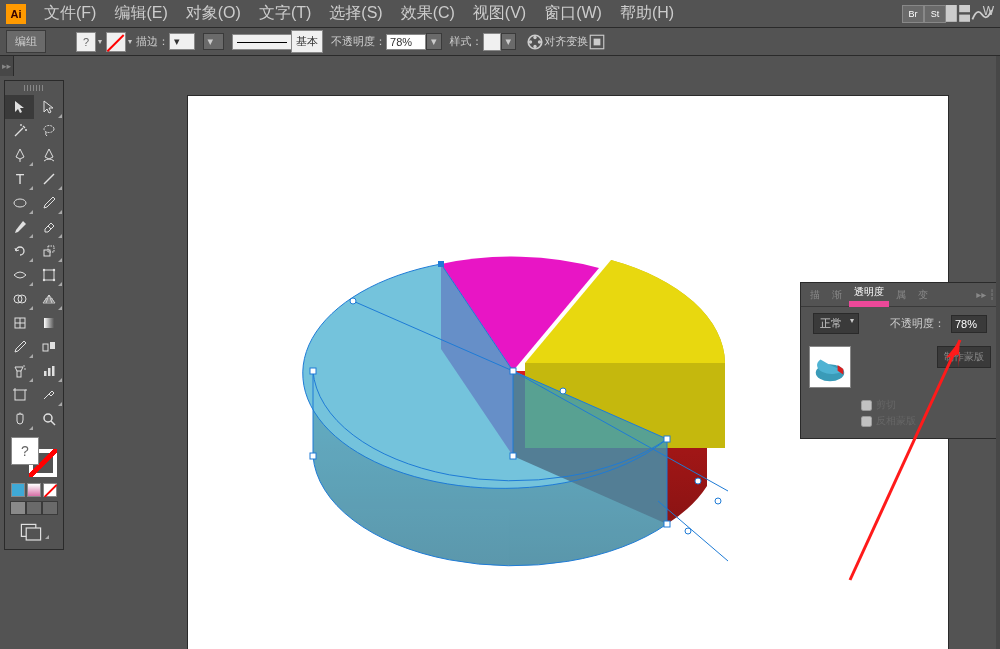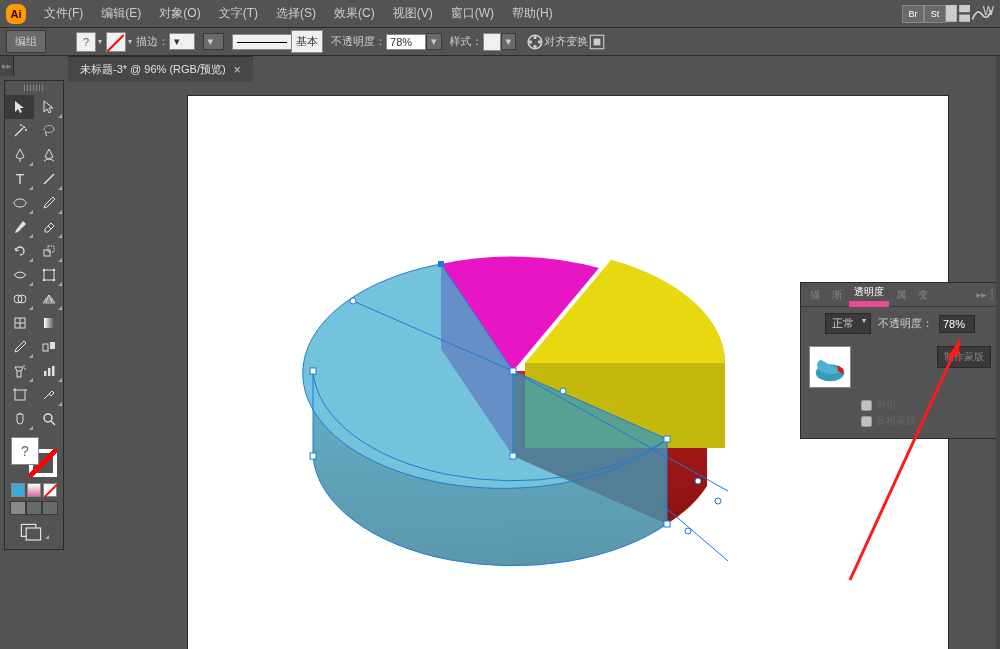--- a/index.html
+++ b/index.html
@@ -1,21 +1,21 @@
 <!DOCTYPE html>
 <html><head>
 <meta charset="utf-8">
 <style>
 * { margin: 0; padding: 0; box-sizing: border-box; font-family: "Microsoft YaHei", Arial, sans-serif; }
 body { background: #535353; width: 1000px; height: 649px; overflow: hidden; position: relative; }
 
 
 .menubar { height: 28px; background: #535353; display: flex; align-items: center; padding: 0 6px; gap: 2px; border-bottom: 1px solid #2a2a2a; }
-.ai-logo { width: 20px; height: 20px; background: #ff9a00; color: #330000; font-weight: bold; font-size: 11px; display: flex; align-items: center; justify-content: center; border-radius: 7px; margin-right: 8px; }
-.menu-item { color: #ccc; font-size: 12px; padding: 4px 8px; cursor: pointer; }
+.ai-logo { width: 20px; height: 20px; background: #ff9a00; color: #330000; font-weight: bold; font-size: 11px; display: flex; align-items: center; justify-content: center; border-radius: 0; margin-right: 8px; }
+.menu-item { color: #ccc; font-size: 16px; padding: 4px 8px; cursor: pointer; }
 .menubar-right { margin-left: auto; display: flex; align-items: center; gap: 0; }
 .app-btn { width: 22px; height: 18px; background: #6a6a6a; color: #fff; font-size: 9px; display: flex; align-items: center; justify-content: center; border: 1px solid #888; cursor: pointer; }
 .layout-icon { width: 24px; height: 18px; display: flex; align-items: center; justify-content: center; color: #ccc; }
 
 
 .controlbar { height: 28px; background: #535353; display: flex; align-items: center; padding: 0 6px; border-bottom: 1px solid #2a2a2a; font-size: 11px; color: #ccc; }
 .cb-btn { padding: 3px 8px; background: #6a6a6a; border: 1px solid #3a3a3a; cursor: pointer; }
 .cb-swatch { width: 20px; height: 20px; background: #f0f0f0; border: 1px solid #888; position: relative; cursor: pointer; }
 .cb-swatch.noline::after { content: ""; position: absolute; width: 130%; height: 2px; background: red; top: 50%; left: -15%; transform: rotate(-45deg); }
 .cb-swatch .dd { position: absolute; right: -10px; top: 0; width: 10px; height: 100%; display: flex; align-items: center; justify-content: center; color: #ccc; font-size: 8px; }
@@ -67,21 +67,21 @@
 
 .pie-container { position: absolute; left: 90px; top: 95px; width: 470px; height: 470px; }
 .pie-svg { width: 100%; height: 100%; overflow: visible; }
 
 
 .trans-panel { position: absolute; right: 0; top: 282px; width: 200px; background: #535353; border: 1px solid #2a2a2a; font-size: 11px; color: #ccc; }
 .tp-tabs { height: 24px; display: flex; align-items: center; padding: 0 4px; border-bottom: 1px solid #3a3a3a; gap: 2px; }
 .tp-tab { padding: 2px 5px; font-size: 10px; color: #888; cursor: pointer; white-space: nowrap; }
 .tp-tab.active { color: #fff; border-bottom: 6px solid #ec4899; }
 .tp-menu { margin-left: auto; font-size: 10px; color: #888; cursor: pointer; }
-.tp-row { display: flex; align-items: center; padding: 6px 24px; gap: 6px; }
+.tp-row { display: flex; align-items: center; padding: 6px 12px; gap: 6px; }
 .tp-blend { background: #3a3a3a; border: 1px solid #2a2a2a; color: #ccc; padding: 2px 16px 2px 6px; font-size: 11px; cursor: pointer; position: relative; }
 .tp-blend::after { content: "▾"; position: absolute; right: 4px; font-size: 8px; }
 .tp-op-field { width: 36px; background: #3a3a3a; border: 1px solid #2a2a2a; color: #fff; padding: 2px 3px; font-size: 11px; }
 .tp-thumb-row { display: flex; padding: 6px 8px; gap: 8px; align-items: flex-start; }
 .tp-thumb { width: 42px; height: 42px; background: #fff; border: 1px solid #888; display: flex; align-items: center; justify-content: center; overflow: hidden; }
 .tp-make-mask { background: #3a3a3a; border: 1px solid #2a2a2a; color: #888; padding: 3px 6px; font-size: 10px; cursor: pointer; margin-left: auto; }
 .tp-checks { padding: 4px 8px 8px 60px; font-size: 10px; color: #666; }
 .tp-check { display: flex; align-items: center; gap: 4px; margin-bottom: 2px; }
 .tp-check input { width: 11px; height: 11px; }
 
@@ -410,26 +410,20 @@
   <div class="doc-icon">
     <svg viewBox="0 0 20 16">
         <rect x="2" y="2" width="12" height="10" fill="none" stroke="#e0e0e0"></rect>
         <rect x="6" y="5" width="12" height="10" fill="#535353" stroke="#e0e0e0"></rect>
       </svg>
     <div class="tool-corner" style="position:relative;right:auto;bottom:auto;margin-left:2px;margin-top:10px"></div>
   </div>
 </div>
 
 <div class="doc-area">
-  <div class="tab-bar">
-    <div class="doc-tab">
-      <span>未标题-3* @ 96% (RGB/预览)</span>
-      <span class="tab-close">×</span>
-    </div>
-  </div>
   <div class="canvas-wrap">
     <div class="artboard">
       <div class="pie-container">
         <svg class="pie-svg" viewBox="0 0 470 470">
           <defs>
             <linearGradient id="cyanSide" x1="0" y1="0" x2="0" y2="1">
                 <stop offset="0" stop-color="#3a9bb8"></stop>
                 <stop offset="1" stop-color="#2d7a94"></stop>
               </linearGradient>
             <linearGradient id="magSide" x1="0" y1="0" x2="0" y2="1">

